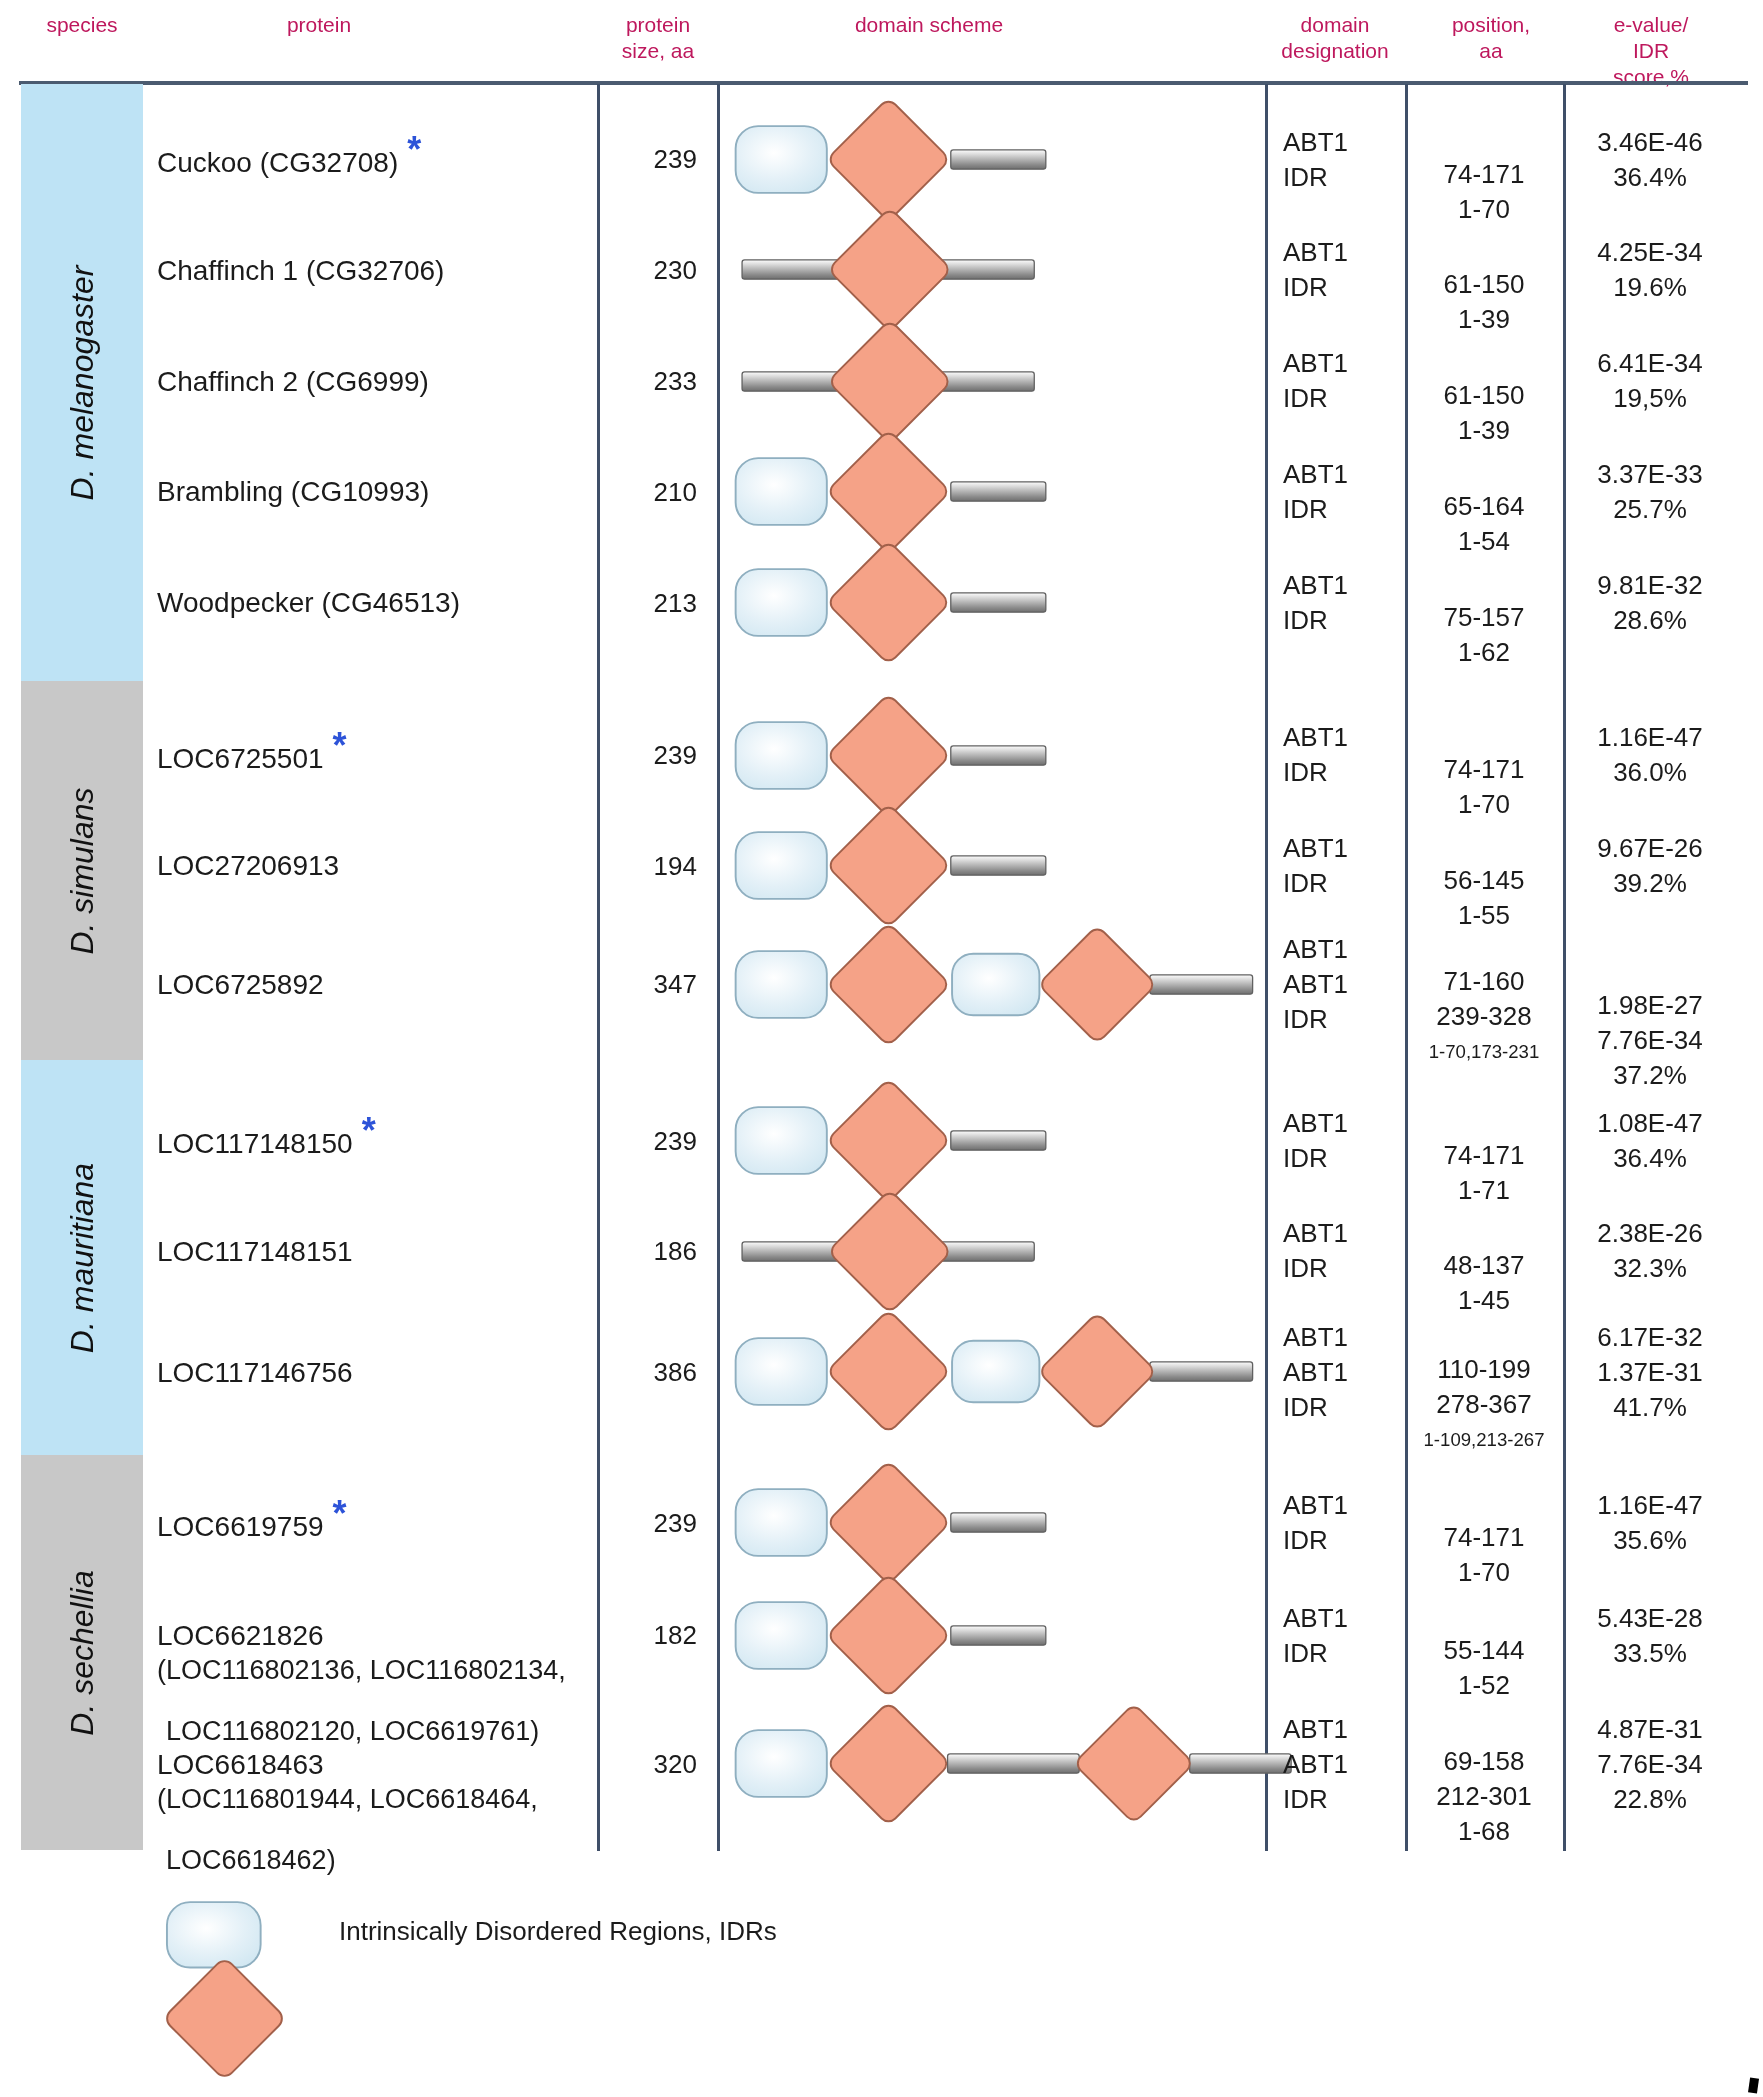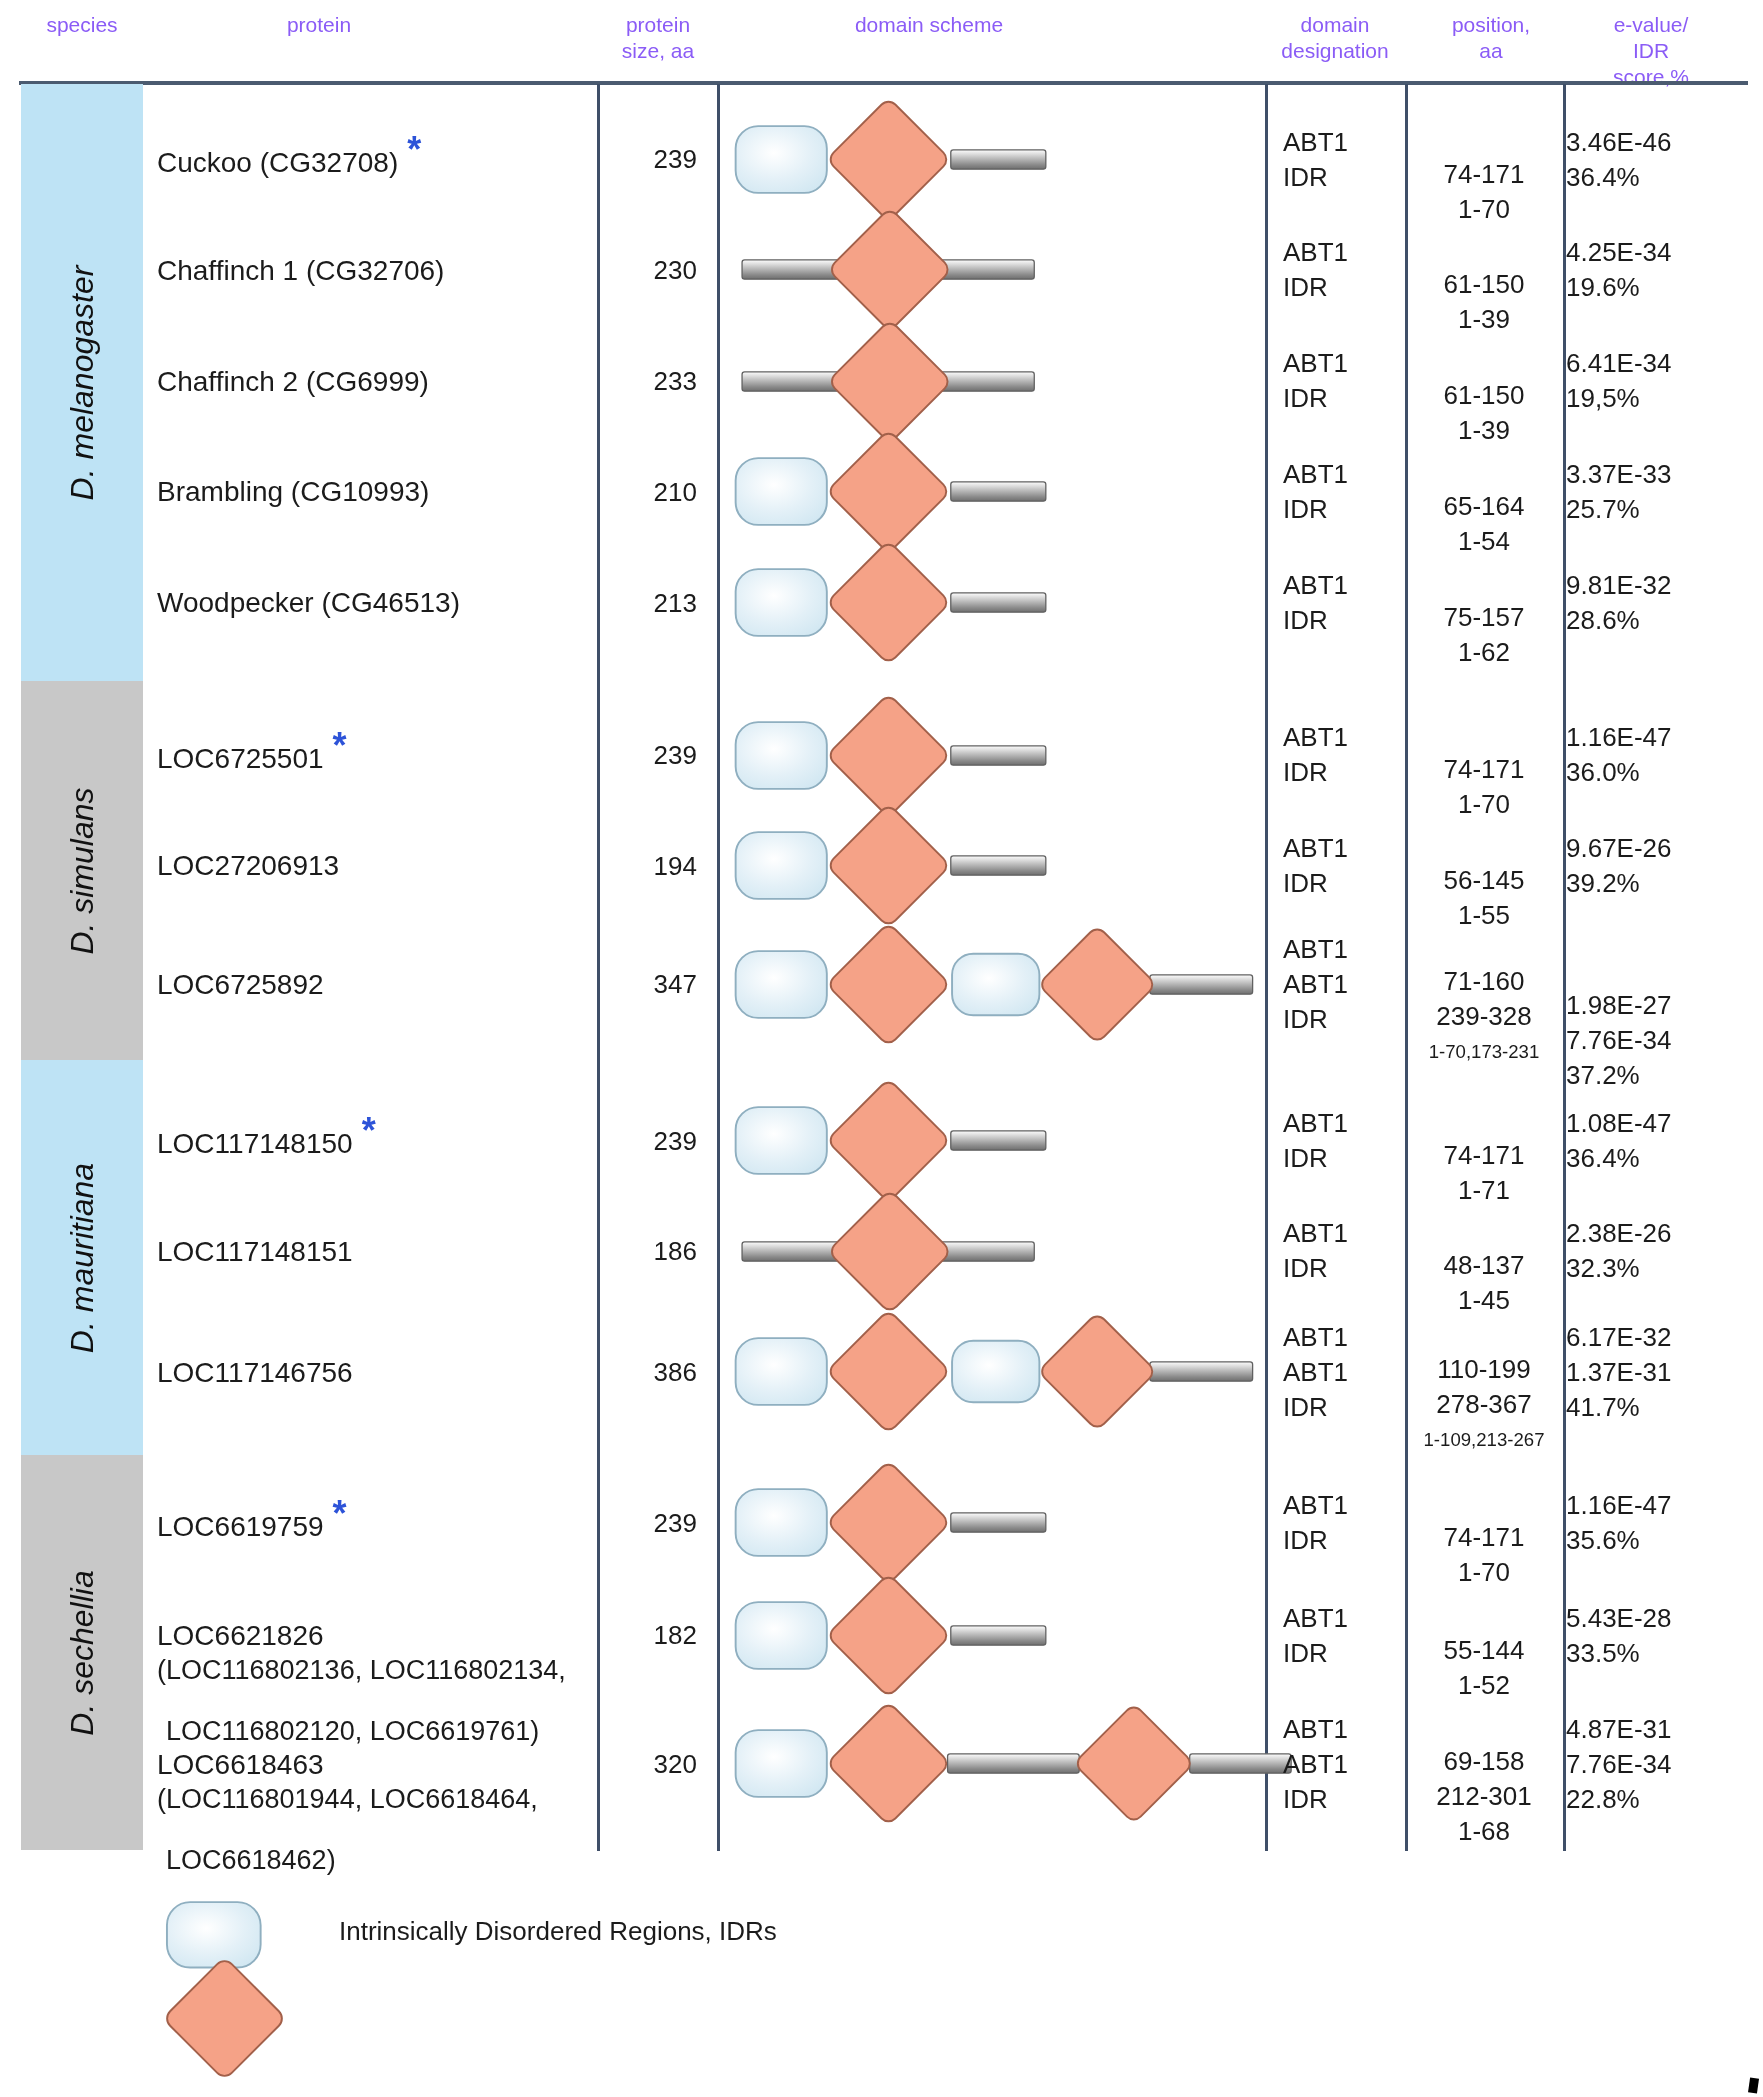--- a/index.html
+++ b/index.html
@@ -1,34 +1,34 @@
 <!DOCTYPE html>
 <html style="font-size:10.3px"><head>
 <meta charset="utf-8">
 <style>
   html,body{margin:0;padding:0;background:#ffffff;}
   .canvas{position:relative;width:1764px;height:2097px;background:#ffffff;overflow:hidden;
           font-family:"Liberation Sans",sans-serif;color:#1b1b1b;}
-  .hdr{position:absolute;transform:translateX(-50%);text-align:center;font-size:21px;line-height:26px;color:#8b5cf6;}
+  .hdr{position:absolute;transform:translateX(-50%);text-align:center;font-size:21px;line-height:26px;color:#be185d;}
   .rule-h{position:absolute;background:#4b5b70;}
   .vline{position:absolute;width:2.6px;background:#3f4f68;}
   .band{position:absolute;left:20.6px;width:122px;}
   .band-label{position:absolute;left:50%;top:50%;transform:translate(-50%,-50%) rotate(-90deg);
               white-space:nowrap;font-style:italic;font-size:32px;color:#111;}
   .pname{position:absolute;left:157px;font-size:28px;line-height:39px;white-space:nowrap;}
   .pname .star{color:#2d53d8;font-size:36px;position:relative;top:-10.3px;margin-left:9px;font-weight:bold;}
   .altname{font-size:27px;line-height:31px;white-space:nowrap;}
   .altname.indent{padding-left:9px;margin-top:30px;}
   .psize{position:absolute;left:597px;width:100px;text-align:right;font-size:26px;line-height:36px;}
   .scheme{position:absolute;left:726px;width:578px;height:135px;}
   .dcol{position:absolute;font-size:26px;line-height:35px;white-space:nowrap;}
   .dcol.desig{left:1283px;text-align:left;}
   .dcol.pos{left:1407px;width:154px;text-align:center;margin-top:32px;}
   .dcol.pos .small{font-size:18.6px;}
-  .dcol.eval{left:1566px;width:168px;text-align:left;}
+  .dcol.eval{left:1566px;width:168px;text-align:center;}
   .legend-text{position:absolute;font-size:26px;line-height:33px;white-space:nowrap;}
   .corner-mark{position:absolute;left:1749px;top:2078px;width:9px;height:15.4px;background:#000;transform:rotate(8deg);}
   svg{display:block;}
 </style>
 </head>
 <body>
 
 <div class="canvas">
 
   <svg width="0" height="0" style="position:absolute" aria-hidden="true">

